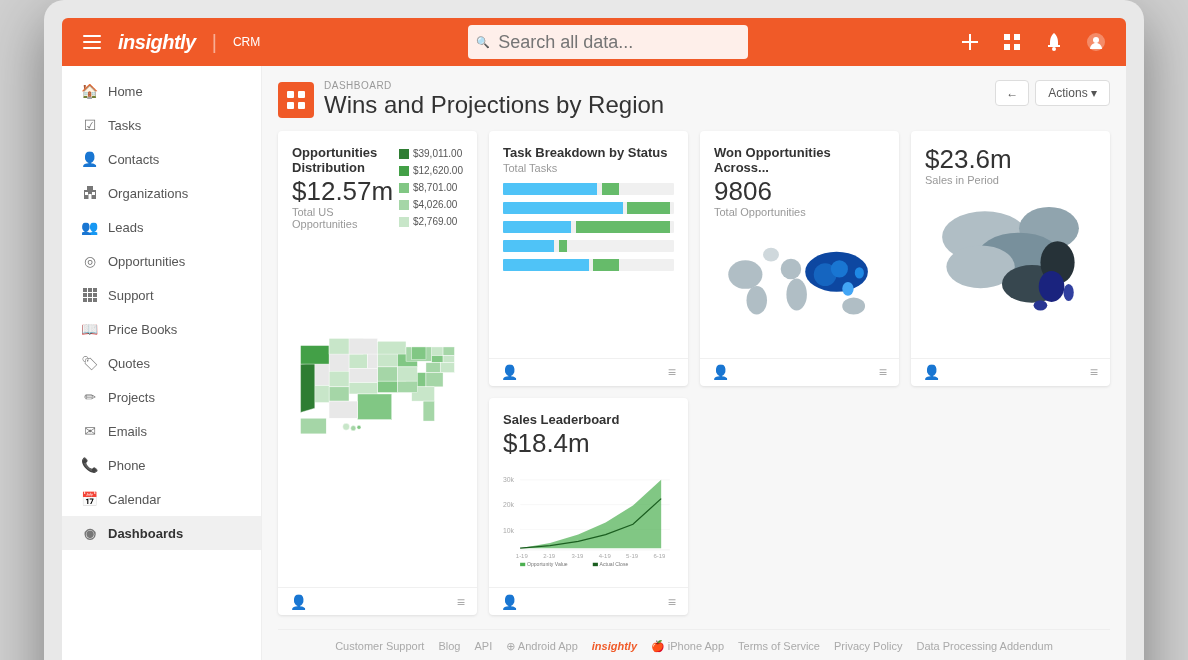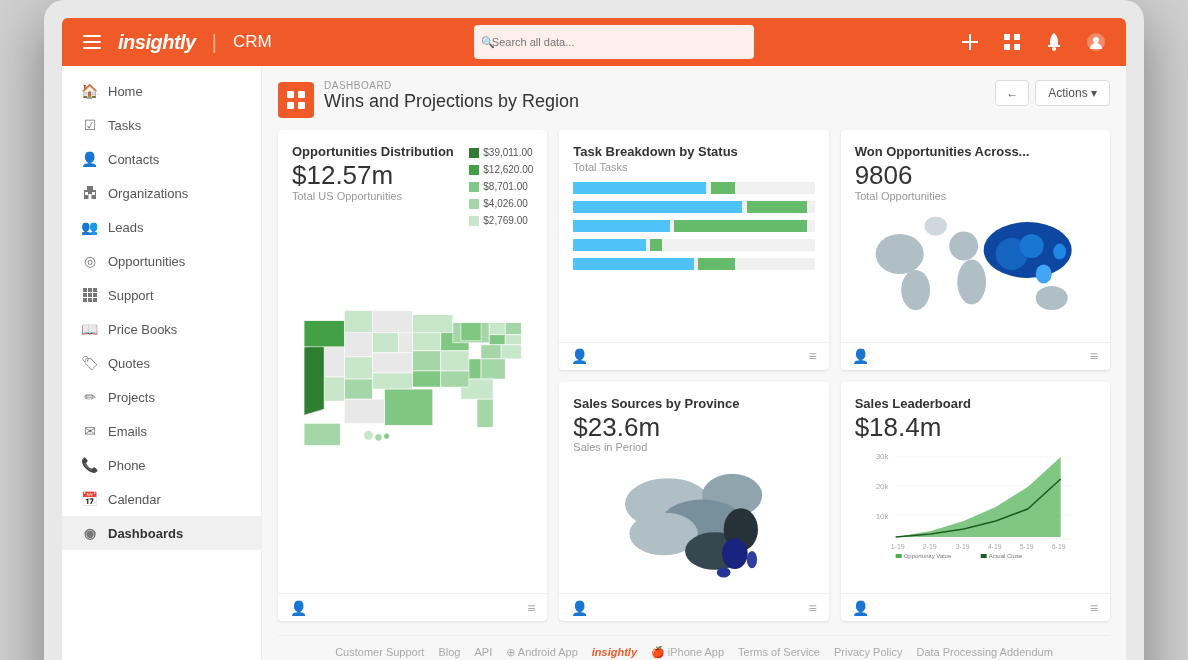--- a/index.html
+++ b/index.html
@@ -44,34 +44,34 @@
       font-size: 20px;
       letter-spacing: -0.5px;
     }
     .nav-divider {
       color: rgba(255,255,255,0.5);
       font-size: 20px;
       margin: 0 4px;
     }
     .nav-crm {
       color: #fff;
-      font-size: 17px;
+      font-size: 12px;
       font-weight: 400;
     }
     .nav-search {
       flex: 1;
       margin: 0 20px;
     }
     .nav-search input {
       width: 100%;
       height: 34px;
       border-radius: 4px;
       border: none;
-      padding: 0 10px 0 18px;
-      font-size: 11px;
+      padding: 0 10px 0 30px;
+      font-size: 18px;
       background: rgba(255,255,255,0.9);
       color: #888;
     }
     .nav-search-wrap {
       position: relative;
       max-width: 280px;
       margin: 0 auto;
     }
     .nav-search-wrap::before {
       content: '🔍';
@@ -178,21 +178,21 @@
       flex-direction: column;
       justify-content: space-between;
     }
     .breadcrumb-label {
       font-size: 10px;
       color: #999;
       text-transform: uppercase;
       letter-spacing: 0.5px;
     }
     .page-title {
-      font-size: 18px;
+      font-size: 24px;
       color: #333;
       font-weight: 400;
     }
     .breadcrumb-actions {
       display: flex;
       gap: 6px;
     }
     .btn-back {
       background: #fff;
       border: 1px solid #ddd;
@@ -211,21 +211,21 @@
       cursor: pointer;
       color: #555;
       display: flex;
       align-items: center;
       gap: 4px;
     }
 
     
     .dashboard-grid {
       display: grid;
-      grid-template-columns: 1fr 1fr 1fr;
+      grid-template-columns: 1fr 1fr 1fr 1fr;
       grid-template-rows: auto auto;
       gap: 12px;
     }
 
     .card {
       background: #fff;
       border-radius: 4px;
       box-shadow: 0 1px 3px rgba(0,0,0,0.1);
       padding: 14px;
       position: relative;
@@ -717,21 +717,20 @@
                 <ellipse cx="235" cy="80" rx="10" ry="12" fill="#42A5F5"></ellipse>
               </svg>
             </div>
             <div class="card-footer">
               <span class="card-footer-icon">👤</span>
               <span class="card-footer-icon">≡</span>
             </div>
           </div>
 
           <div class="card">
-            <div class="card-title">Sales Sources by Province</div>
             <div class="card-big-number">$23.6m</div>
             <div class="card-subtitle">Sales in Period</div>
 
             <div class="china-map-container">
               <svg viewBox="0 0 200 140" width="100%" height="100%" xmlns="http://www.w3.org/2000/svg">
 
                 <g>
 
                   <ellipse cx="70" cy="50" rx="50" ry="30" fill="#B0BEC5"></ellipse>
 

